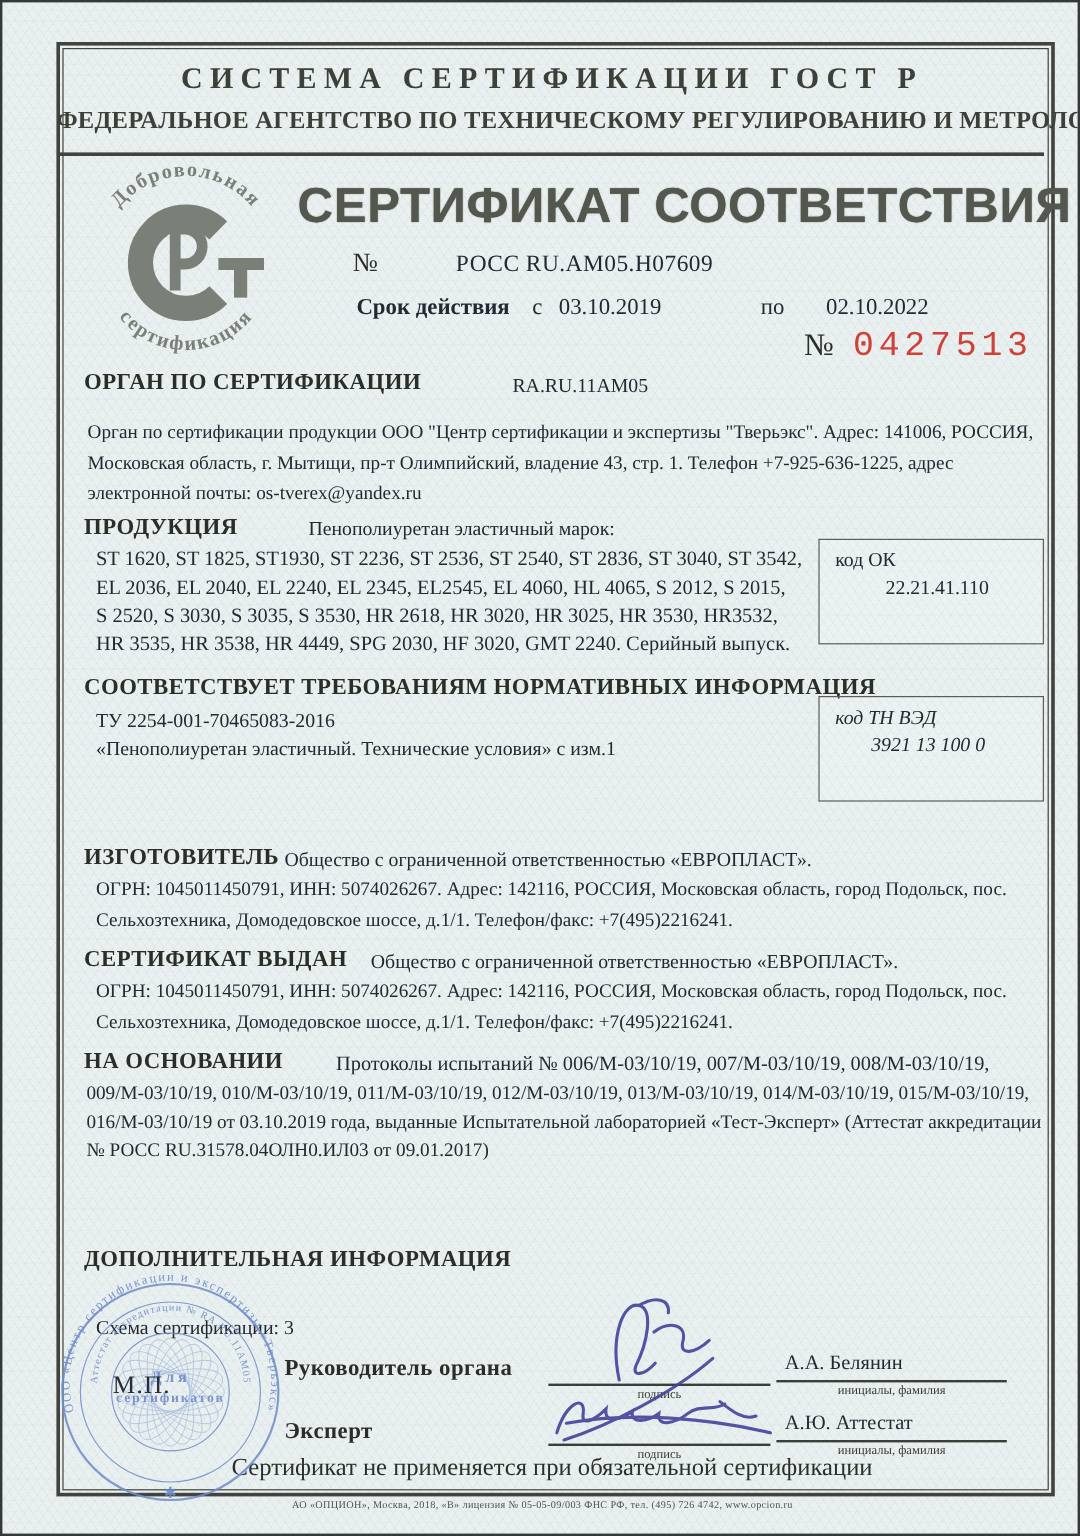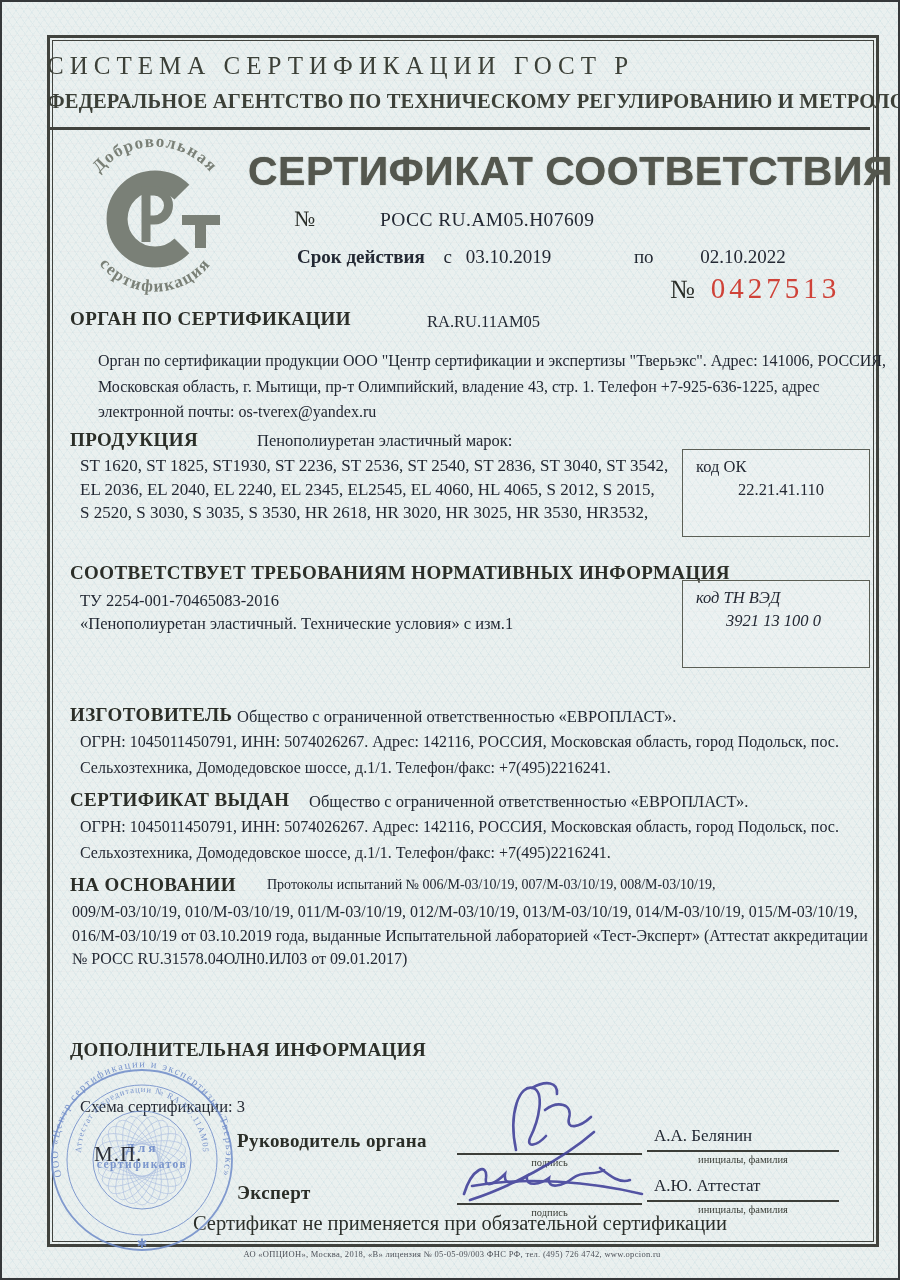--- a/index.html
+++ b/index.html
@@ -12,43 +12,43 @@
       repeating-linear-gradient(55deg, rgba(135,185,200,0.10) 0 1px, transparent 1px 6px),
       repeating-linear-gradient(-55deg, rgba(150,195,210,0.09) 0 1px, transparent 1px 7px),
       repeating-linear-gradient(0deg, rgba(190,165,175,0.05) 0 1px, transparent 1px 9px);
     font-family:"Liberation Serif", serif; color:#232833;
   }
   .abs{position:absolute;}
   .frame{position:absolute; left:45px; top:33px; width:826px; height:1206px; border:3px solid #41433e;}
   .frame-inner{position:absolute; inset:2px; border:1px solid #41433e;}
   .top-rule{position:absolute; left:48px; top:125px; width:820px; border-top:3px solid #41433e;}
 
-  .hdr-system{left:45px; top:50px; width:826px; text-align:left;
-    font-size:25px; font-weight:normal; letter-spacing:6px; color:#3c4038; white-space:nowrap;}
+  .hdr-system{left:45px; top:50px; width:826px; text-align:center;
+    font-size:25px; font-weight:bold; letter-spacing:6px; color:#3c4038; white-space:nowrap;}
   .hdr-agency{left:45px; top:88px; width:826px; text-align:center;
     font-size:20.5px; font-weight:bold; letter-spacing:0.2px; color:#3c4038; white-space:nowrap;}
 
   .doc-title{left:246px; top:146px; width:606px; text-align:center;
     font-family:"Liberation Sans", sans-serif; font-weight:bold; font-size:41px;
     color:#54574e; letter-spacing:0.5px; white-space:nowrap;
     text-shadow:0 0 1px #54574e;}
 
   .no-sign{font-size:22px; color:#2a2e29;}
   .cert-no-row{left:292px; top:204px; font-size:19.5px; white-space:nowrap;}
   .cert-no-row .val{margin-left:60px; letter-spacing:0.4px;}
   .validity-row{left:295px; top:244px; font-size:19px; white-space:nowrap;}
   .validity-row .lbl{font-weight:bold;}
   .validity-row .c{margin-left:14px;}
   .validity-row .d1{margin-left:9px;}
   .validity-row .po{margin-left:78px;}
-  .validity-row .d2{margin-left:42px;}
+  .validity-row .d2{margin-left:30px;}
 
   .blank-no{left:668px; top:270px; white-space:nowrap;}
   .blank-no .sign{font-size:26px; color:#2a2e29;}
-  .blank-no .digits{font-family:Liberation Serif, serif; font-size:29px;
+  .blank-no .digits{font-family:Liberation Mono, monospace; font-size:29px;
      color:#cf4238; letter-spacing:4px; margin-left:12px;}
 
   .sec-label{font-size:19px; font-weight:bold; letter-spacing:0.4px; color:#2b2e28; white-space:nowrap;}
   .body-line{font-size:16px; line-height:25.5px; white-space:nowrap;}
   .small-line{font-size:16.5px; white-space:nowrap;}
 
   .code-box{box-sizing:border-box; width:188px; height:88px; border:1px solid #5b5e55;
     padding:7px 0 0 13px; font-size:16.5px; background:rgba(255,255,255,0.12);}
   .code-box .cv{margin-top:3px;}
 
@@ -110,32 +110,33 @@
     <span class="d2">02.10.2022</span>
   </div>
 
   <div class="abs blank-no">
     <span class="sign">№</span>
     <span class="digits">0427513</span>
   </div>
 
   <div class="abs sec-label" style="left:68px; top:306px;">ОРГАН ПО СЕРТИФИКАЦИИ</div>
   <div class="abs small-line" style="left:425px; top:310px;">RA.RU.11AM05</div>
-  <div class="abs" style="left:96px; top:346px;">
+  <div class="abs" style="left:71px; top:346px;">
     <div class="body-line">Орган по сертификации продукции ООО "Центр сертификации и экспертизы "Тверьэкс". Адрес: 141006, РОССИЯ,</div>
     <div class="body-line">Московская область, г. Мытищи, пр-т Олимпийский, владение 43, стр. 1. Телефон +7-925-636-1225, адрес</div>
     <div class="body-line">электронной почты: os-tverex@yandex.ru</div>
   </div>
 
   <div class="abs sec-label" style="left:68px; top:427px;">ПРОДУКЦИЯ</div>
   <div class="abs small-line" style="left:255px; top:429px;">Пенополиуретан эластичный марок:</div>
   <div class="abs" style="left:78px; top:452px; font-size:17px; line-height:23.5px;">
     <div style="white-space:nowrap;">ST 1620, ST 1825, ST1930, ST 2236, ST 2536, ST 2540, ST 2836, ST 3040, ST 3542,</div>
     <div style="white-space:nowrap;">EL 2036, EL 2040, EL 2240, EL 2345, EL2545, EL 4060, HL 4065, S 2012, S 2015,</div>
     <div style="white-space:nowrap;">S 2520, S 3030, S 3035, S 3530, HR 2618, HR 3020, HR 3025, HR 3530, HR3532,</div>
+    <div style="white-space:nowrap;">HR 3535, HR 3538, HR 4449, SPG 2030, HF 3020, GMT 2240. Серийный выпуск.</div>
   </div>
   <div class="abs code-box" style="left:680px; top:447px;">
     <div>код ОК</div>
     <div class="cv" style="padding-left:42px;">22.21.41.110</div>
   </div>
 
   <div class="abs sec-label" style="left:68px; top:560px;">СООТВЕТСТВУЕТ ТРЕБОВАНИЯМ НОРМАТИВНЫХ ИНФОРМАЦИЯ</div>
   <div class="abs small-line" style="left:78px; top:589px;">ТУ 2254-001-70465083-2016</div>
   <div class="abs small-line" style="left:78px; top:612px;">«Пенополиуретан эластичный. Технические условия» с изм.1</div>
   <div class="abs code-box" style="left:680px; top:578px;font-style:italic;">
@@ -151,21 +152,21 @@
   </div>
 
   <div class="abs sec-label" style="left:68px; top:787px;text-align:center;">СЕРТИФИКАТ ВЫДАН</div>
   <div class="abs small-line" style="left:307px; top:790px;">Общество с ограниченной ответственностью «ЕВРОПЛАСТ».</div>
   <div class="abs" style="left:78px; top:812px;">
     <div class="body-line">ОГРН: 1045011450791, ИНН: 5074026267. Адрес: 142116, РОССИЯ, Московская область, город Подольск, пос.</div>
     <div class="body-line">Сельхозтехника, Домодедовское шоссе, д.1/1. Телефон/факс: +7(495)2216241.</div>
   </div>
 
   <div class="abs sec-label" style="left:68px; top:872px;">НА ОСНОВАНИИ</div>
-  <div class="abs" style="left:265px; top:875px; font-size:14px; white-space:nowrap;">Протоколы испытаний № 006/М-03/10/19, 007/М-03/10/19, 008/М-03/10/19,</div>
+  <div class="abs" style="left:278px; top:875px; font-size:17px; white-space:nowrap;">Протоколы испытаний № 006/М-03/10/19, 007/М-03/10/19, 008/М-03/10/19,</div>
   <div class="abs" style="left:70px; top:898px; font-size:16px; line-height:23.5px;">
     <div style="white-space:nowrap;">009/М-03/10/19, 010/М-03/10/19, 011/М-03/10/19, 012/М-03/10/19, 013/М-03/10/19, 014/М-03/10/19, 015/М-03/10/19,</div>
     <div style="white-space:nowrap;">016/М-03/10/19 от 03.10.2019 года, выданные Испытательной лабораторией «Тест-Эксперт» (Аттестат аккредитации</div>
     <div style="white-space:nowrap;">№ РОСС RU.31578.04ОЛН0.ИЛ03 от 09.01.2017)</div>
   </div>
 
   <div class="abs sec-label" style="left:68px; top:1037px;">ДОПОЛНИТЕЛЬНАЯ ИНФОРМАЦИЯ</div>
   <div class="abs small-line" style="left:78px; top:1095px;">Схема сертификации: 3</div>
 
   <svg class="abs" style="left:42px; top:1060px; z-index:5;" width="196" height="196" viewBox="0 0 196 196">

